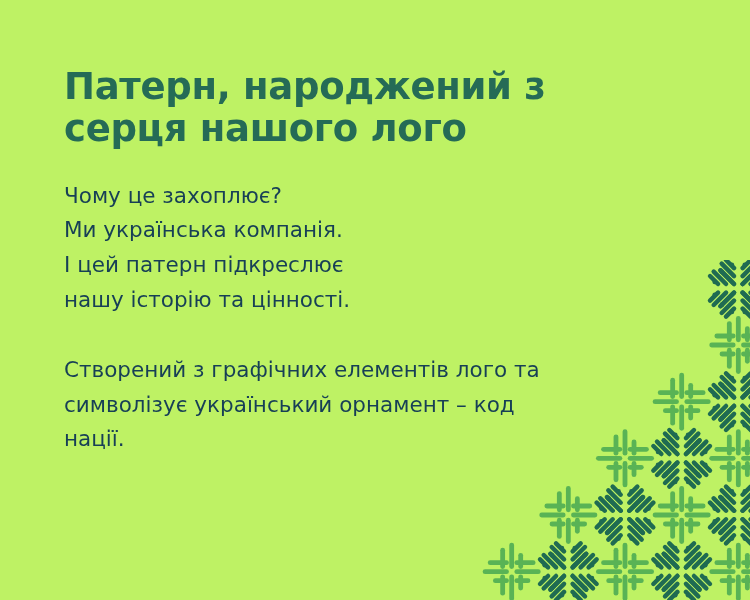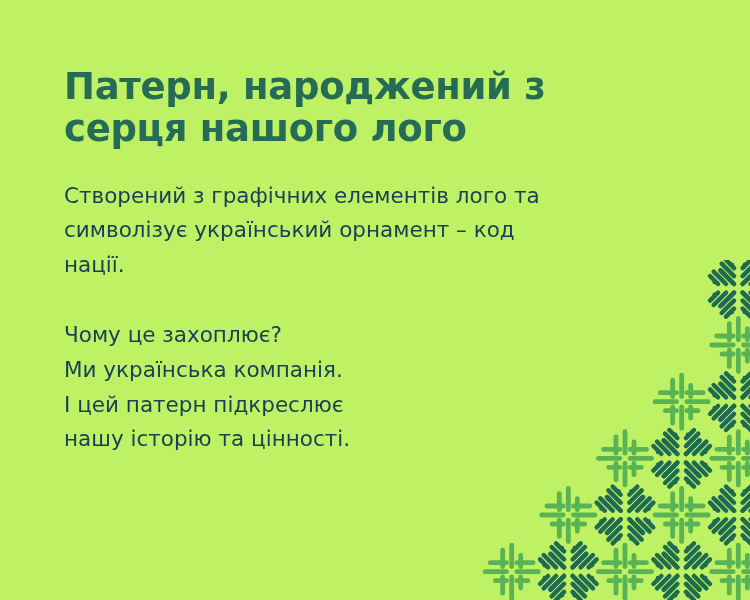--- a/index.html
+++ b/index.html
@@ -62,27 +62,27 @@
 <body>
 
 <div id="slide">
 
   <div id="text-col">
 
     <h1 id="headline">Патерн, народжений з
 серця нашого лого</h1>
 
     <div id="body-block">
-      <p class="para">Створений з графічних елементів лого та
-символізує український орнамент – код
-нації.</p>
       <p class="para">Чому це захоплює?
 Ми українська компанія.
 І цей патерн підкреслює
 нашу історію та цінності.</p>
+      <p class="para">Створений з графічних елементів лого та
+символізує український орнамент – код
+нації.</p>
     </div>
 
   </div>
 
   <div id="ornament">
     <svg id="orn-svg" viewBox="0 0 330 396" xmlns="http://www.w3.org/2000/svg">
         <g>
           <line x1="292" y1="28" x2="276.16" y2="12.16" stroke="#1f6b52" stroke-width="5.2" stroke-linecap="round"></line>
           <line x1="282.7" y1="28" x2="268.3" y2="13.600000000000001" stroke="#1f6b52" stroke-width="5.2" stroke-linecap="round"></line>
           <line x1="273.4" y1="28" x2="264.03999999999996" y2="18.64" stroke="#1f6b52" stroke-width="5.2" stroke-linecap="round"></line>

